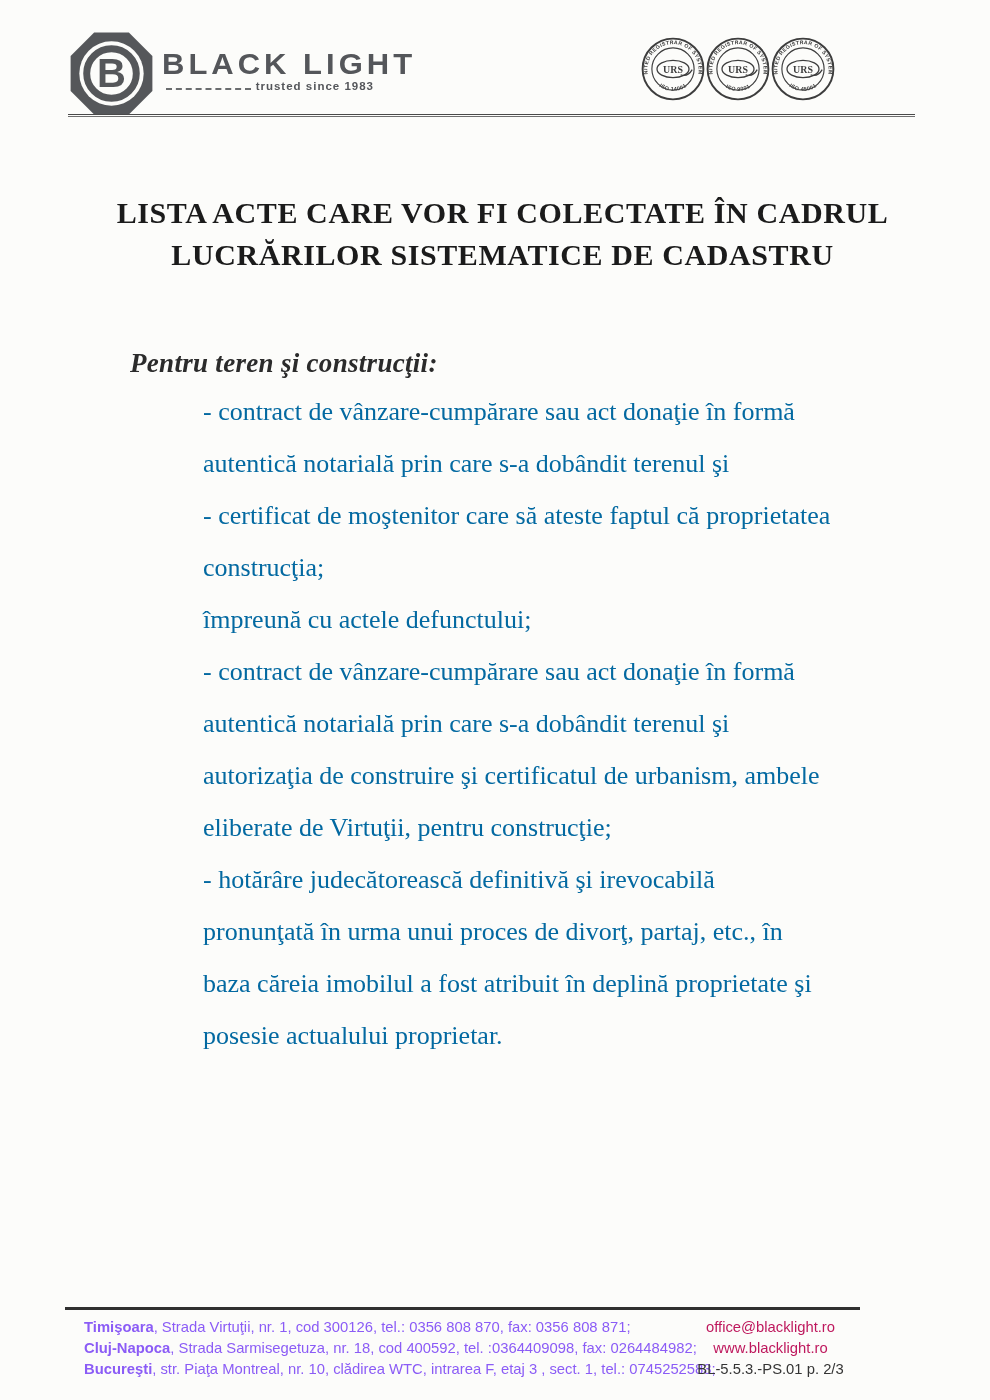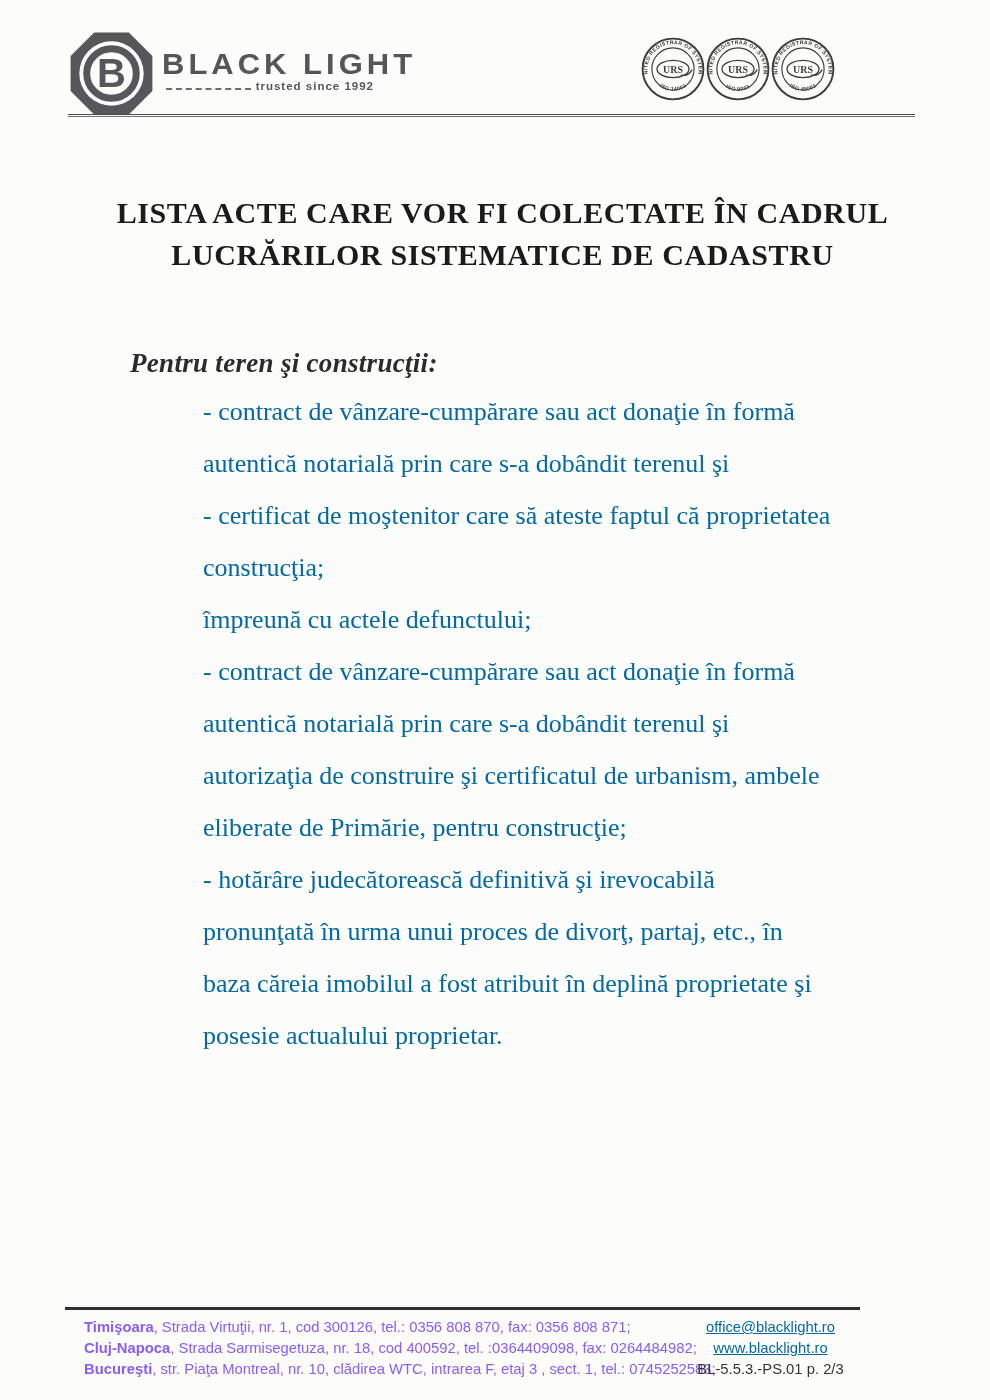--- a/index.html
+++ b/index.html
@@ -75,41 +75,41 @@
     white-space:nowrap;
   }
   .city { font-weight:700; }
   .footer-right {
     position:absolute; top:1317px; left:688px; width:165px;
     text-align:center;
     font-family:"Liberation Sans", sans-serif;
     font-size:14.8px; line-height:21px; color:#3c3c3c;
   }
   .footer-link {
-    display:block; color:#0369a1;
-    text-decoration:underline; cursor:pointer;
+    display:block; color:#be185d;
+    cursor:pointer;
   }
   .doc-code { color:#343434; }
 </style>
 </head>
 <body>
 
 <div class="page">
 
   <svg class="logo" viewBox="0 0 100 100" aria-hidden="true">
     <path d="M 30,3 H 70 L 97,30 V 70 L 70,97 H 30 L 3,70 V 30 Z" fill="#55575a"></path>
     <circle cx="50" cy="50" r="37" fill="#fcfcfa"></circle>
     <circle cx="50" cy="50" r="28.5" fill="#fcfcfa" stroke="#55575a" stroke-width="8"></circle>
     <text x="50" y="66" text-anchor="middle" font-family="Liberation Sans, sans-serif" font-weight="900" font-size="46" fill="#55575a">B</text>
   </svg>
 
   <div class="wordmark">BLACK LIGHT</div>
   <div class="tagline-row">
     <span class="dash-line"></span>
-    <span class="tagline">trusted since 1992</span>
+    <span class="tagline">trusted since 1983</span>
   </div>
 
   <div class="seals">
 
     <svg class="seal" viewBox="0 0 100 100">
       <defs>
         <path id="arcTop0" d="M 11,60 A 40,40 0 1,1 89,60"></path>
         <path id="arcBot0" d="M 15,61 A 38,38 0 0,0 85,61"></path>
       </defs>
       <circle cx="50" cy="50" r="47.5" fill="none" stroke="#3d3d3d" stroke-width="3"></circle>
@@ -173,21 +173,21 @@
 
   <div class="body-text">
     <div class="body-line">- contract de vânzare-cumpărare sau act donaţie în formă</div>
     <div class="body-line">autentică notarială prin care s-a dobândit terenul şi</div>
     <div class="body-line">- certificat de moştenitor care să ateste faptul că proprietatea</div>
     <div class="body-line">construcţia;</div>
     <div class="body-line">împreună cu actele defunctului;</div>
     <div class="body-line">- contract de vânzare-cumpărare sau act donaţie în formă</div>
     <div class="body-line">autentică notarială prin care s-a dobândit terenul şi</div>
     <div class="body-line">autorizaţia de construire şi certificatul de urbanism, ambele</div>
-    <div class="body-line">eliberate de Primărie, pentru construcţie;</div>
+    <div class="body-line">eliberate de Virtuţii, pentru construcţie;</div>
     <div class="body-line">- hotărâre judecătorească definitivă şi irevocabilă</div>
     <div class="body-line">pronunţată în urma unui proces de divorţ, partaj, etc., în</div>
     <div class="body-line">baza căreia imobilul a fost atribuit în deplină proprietate şi</div>
     <div class="body-line">posesie actualului proprietar.</div>
   </div>
 
   <div class="footer-rule"></div>
 
   <div class="addresses">
     <div><span class="city">Timişoara</span><span>, Strada Virtuţii, nr. 1, cod 300126, tel.: 0356 808 870, fax: 0356 808 871;</span></div>

